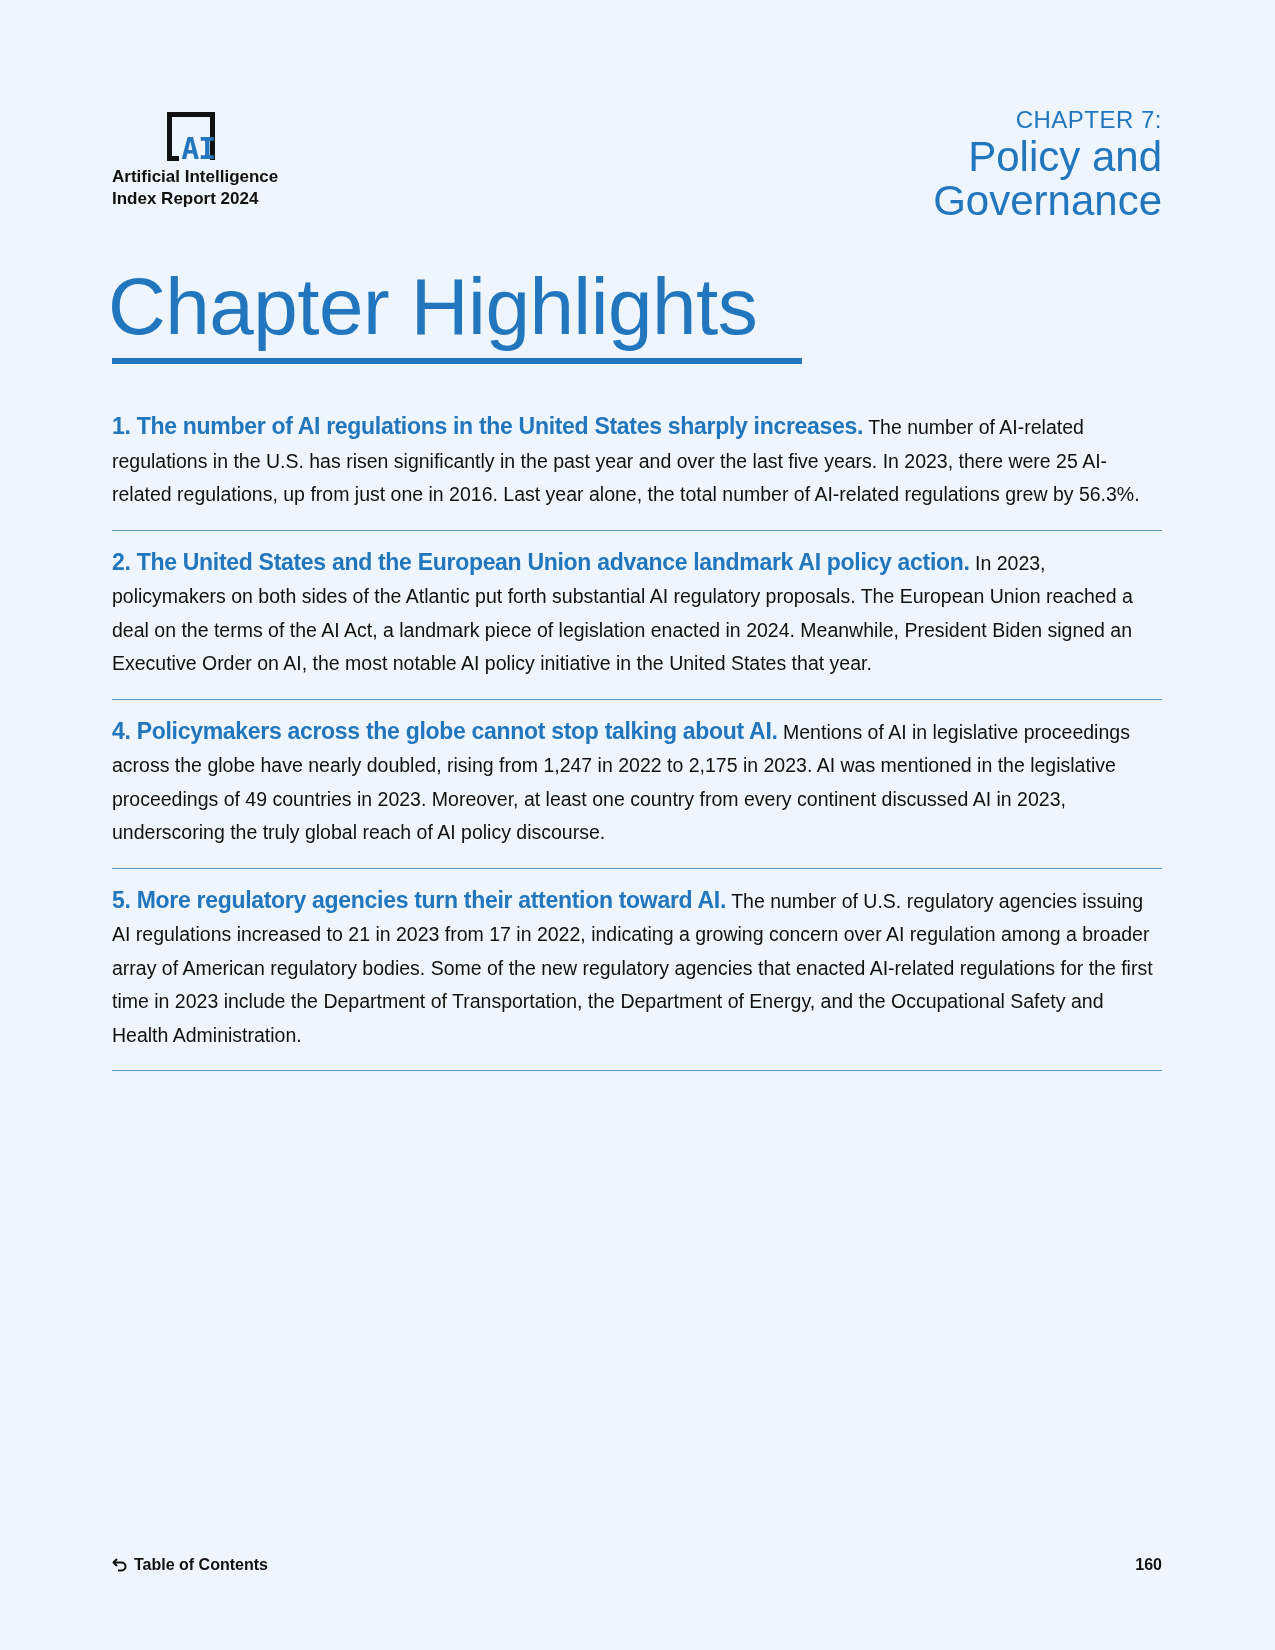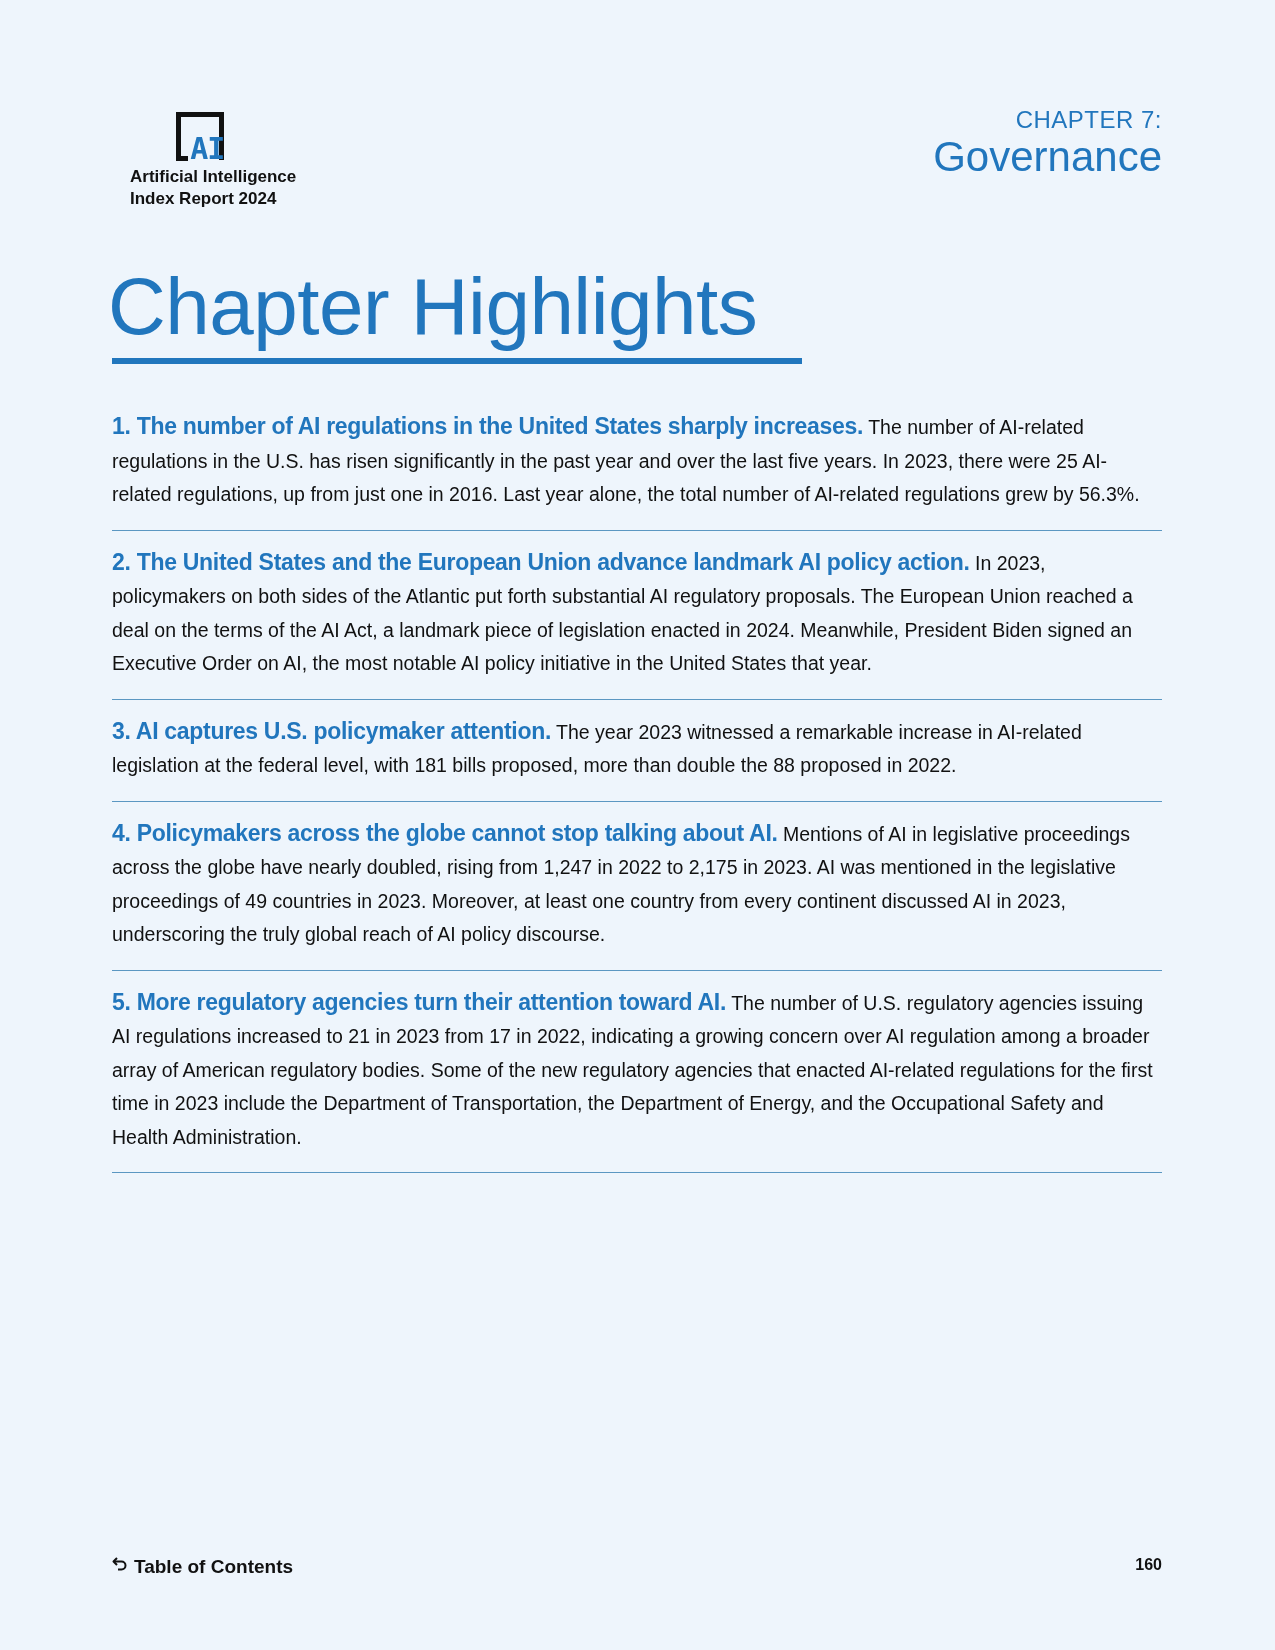--- a/index.html
+++ b/index.html
@@ -17,37 +17,37 @@
     position: absolute; left: 0; top: 0; width: 48px; height: 48px;
     border-left: 5px solid #111; border-top: 5px solid #111; border-right: 5px solid #111;
     box-sizing: border-box;
   }
   .logo-bracket-foot { position: absolute; left: 0; top: 44px; width: 12px; height: 5px; background: #111; }
   .logo-ai {
     position: absolute; left: 14px; top: 22px;
     font-family: "DejaVu Sans Mono", monospace; font-weight: bold;
     font-size: 30px; line-height: 30px; color: #2176bd; letter-spacing: -1px;
   }
-  .logo-text { margin-left: 18px; font-weight: bold; font-size: 17px; line-height: 22px; color: #111; }
+  .logo-text { font-weight: bold; font-size: 17px; line-height: 22px; color: #111; }
   .chapter-block { position: absolute; right: 113px; top: 106px; text-align: right; color: #2176bd; }
   .chapter-label { font-weight: normal; font-size: 24px; line-height: 28px; letter-spacing: 0.5px; }
   .chapter-title { font-size: 42px; line-height: 42px; margin-top: 2px; }
   .page-title {
     position: absolute; left: 108px; top: 262px;
     font-size: 80px; line-height: 90px; color: #2176bd; letter-spacing: -0.5px;
   }
   .title-underline { position: absolute; left: 112px; top: 358px; width: 690px; height: 6px; background: #2176bd; }
   .highlights { position: absolute; left: 112px; top: 410px; width: 1050px; }
   .highlight { padding: 0 0 18px 0; border-bottom: 1.5px solid #5b97c2; margin-bottom: 15px; }
   .highlight p { margin: 0; font-size: 19.5px; line-height: 33.5px; color: #111; }
   .hl-heading { font-weight: bold; font-size: 23px; color: #2176bd; letter-spacing: -0.3px; }
   .footer-toc {
     position: absolute; left: 112px; top: 1556px;
-    display: flex; gap: 6px;
-    font-weight: bold; font-size: 19px; color: #111; cursor: pointer;
+    display: flex; align-items: center; gap: 6px;
+    font-weight: bold; font-size: 16px; color: #111; cursor: pointer;
   }
   .toc-icon { width: 16px; height: 16px; }
   .page-number { position: absolute; right: 113px; top: 1556px; font-weight: bold; font-size: 16px; color: #111; }
 </style>
 </head>
 <body>
 
 <div class="logo">
   <div class="logo-mark">
     <div class="logo-bracket"></div>
@@ -55,35 +55,33 @@
     <div class="logo-ai">AI</div>
   </div>
   <div class="logo-text">
     <div>Artificial Intelligence</div>
     <div>Index Report 2024</div>
   </div>
 </div>
 
 <div class="chapter-block">
   <div class="chapter-label">CHAPTER 7:</div>
+  <div class="chapter-title">Policy and</div>
   <div class="chapter-title">Governance</div>
 </div>
 
 <div class="page-title">Chapter Highlights</div>
 <div class="title-underline"></div>
 
 <div class="highlights">
   <div class="highlight">
     <p><span class="hl-heading">1. The number of AI regulations in the United States sharply increases.</span><span> The number of AI-related regulations in the U.S. has risen significantly in the past year and over the last five years. In 2023, there were 25 AI-related regulations, up from just one in 2016. Last year alone, the total number of AI-related regulations grew by 56.3%.</span></p>
   </div>
   <div class="highlight">
     <p><span class="hl-heading">2. The United States and the European Union advance landmark AI policy action.</span><span> In 2023, policymakers on both sides of the Atlantic put forth substantial AI regulatory proposals. The European Union reached a deal on the terms of the AI Act, a landmark piece of legislation enacted in 2024. Meanwhile, President Biden signed an Executive Order on AI, the most notable AI policy initiative in the United States that year.</span></p>
-  </div>
-  <div class="highlight">
-    <p><span class="hl-heading">3. AI captures U.S. policymaker attention.</span><span> The year 2023 witnessed a remarkable increase in AI-related legislation at the federal level, with 181 bills proposed, more than double the 88 proposed in 2022.</span></p>
   </div>
   <div class="highlight">
     <p><span class="hl-heading">4. Policymakers across the globe cannot stop talking about AI.</span><span> Mentions of AI in legislative proceedings across the globe have nearly doubled, rising from 1,247 in 2022 to 2,175 in 2023. AI was mentioned in the legislative proceedings of 49 countries in 2023. Moreover, at least one country from every continent discussed AI in 2023, underscoring the truly global reach of AI policy discourse.</span></p>
   </div>
   <div class="highlight">
     <p><span class="hl-heading">5. More regulatory agencies turn their attention toward AI.</span><span> The number of U.S. regulatory agencies issuing AI regulations increased to 21 in 2023 from 17 in 2022, indicating a growing concern over AI regulation among a broader array of American regulatory bodies. Some of the new regulatory agencies that enacted AI-related regulations for the first time in 2023 include the Department of Transportation, the Department of Energy, and the Occupational Safety and Health Administration.</span></p>
   </div>
 </div>
 
 <div class="footer-toc">

